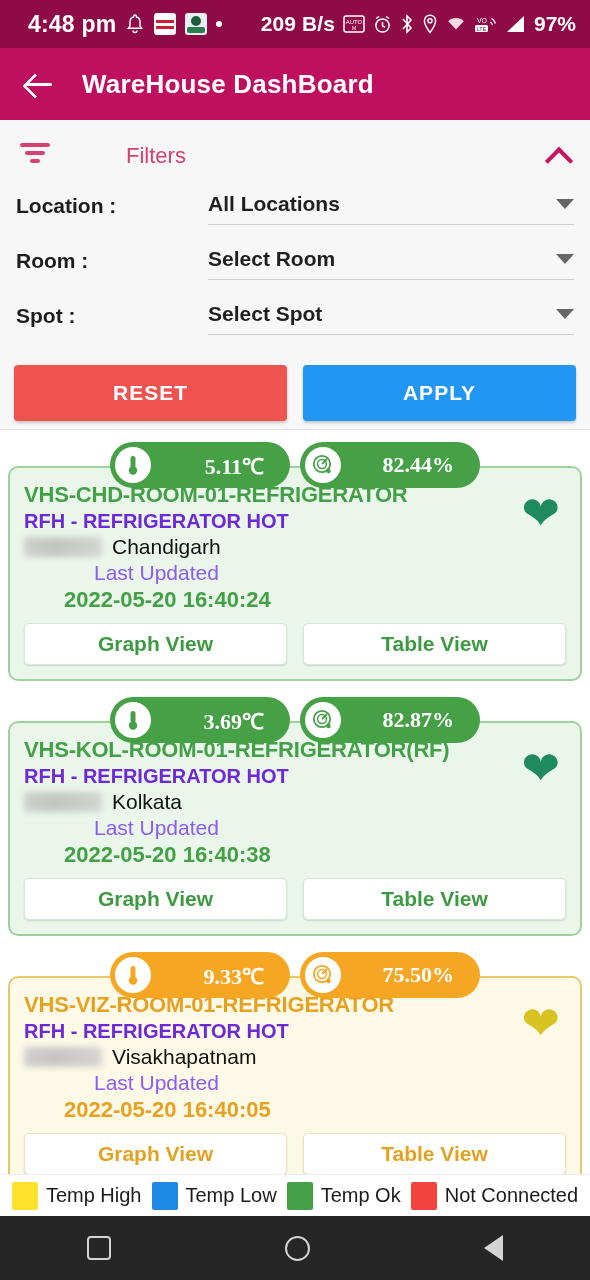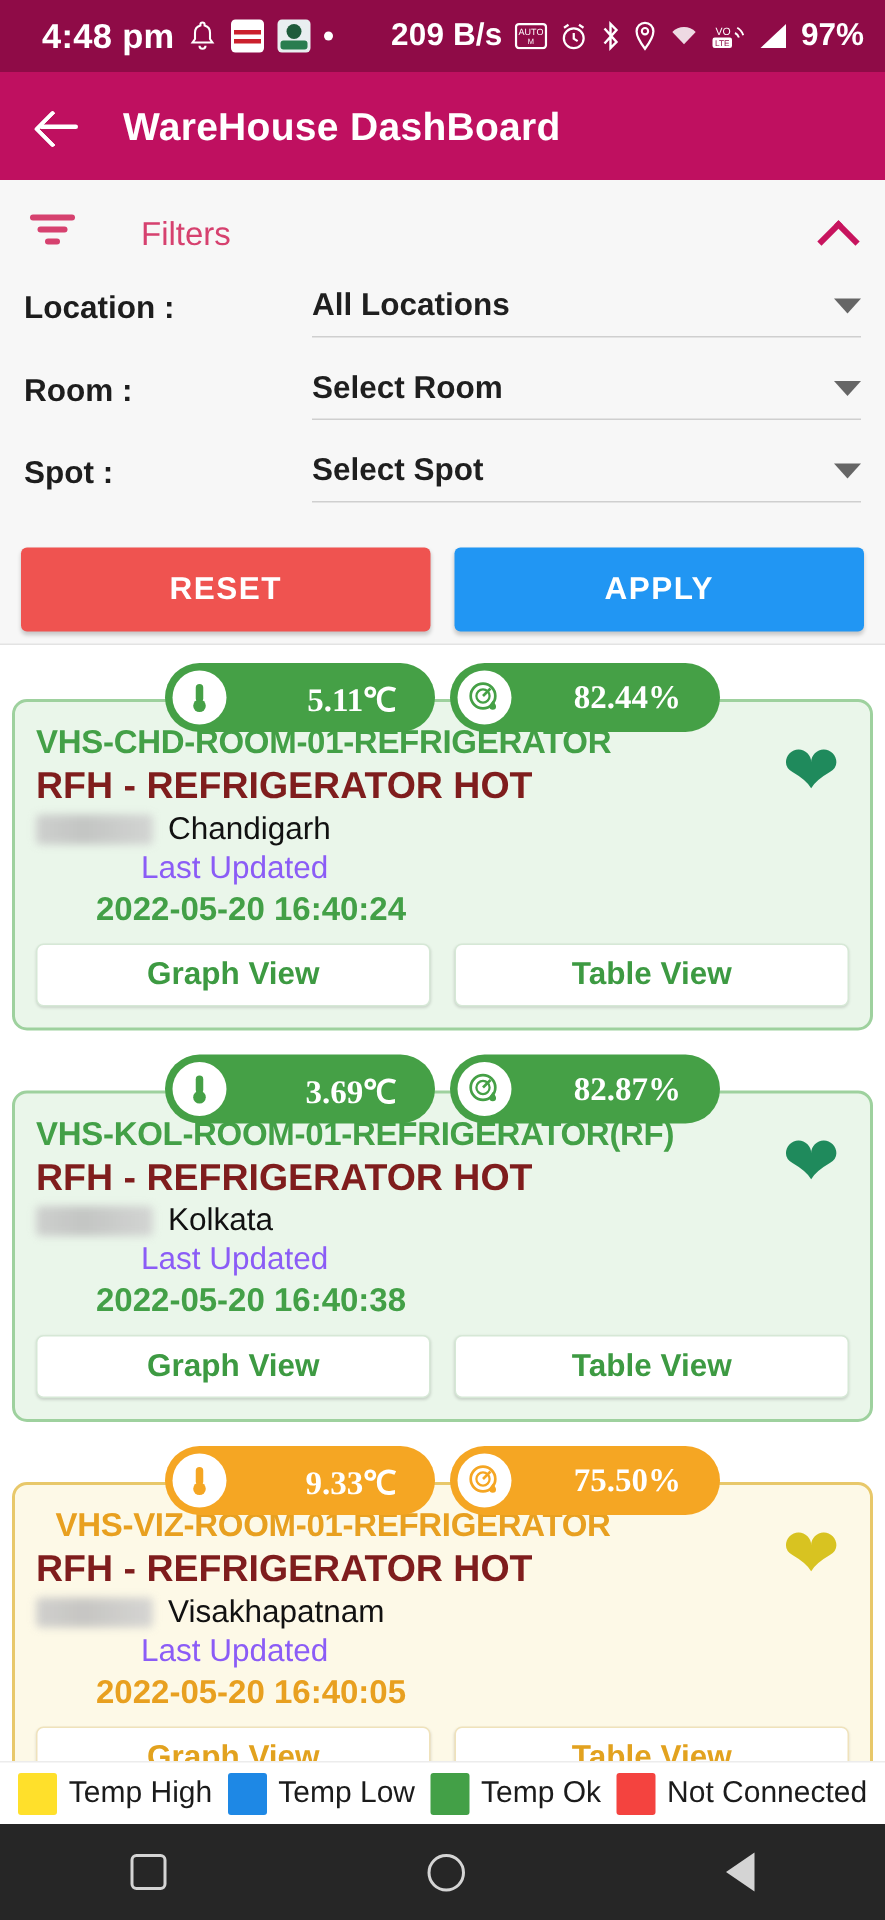--- a/index.html
+++ b/index.html
@@ -45,21 +45,21 @@
     content:""; position:absolute; left:4px; top:16px; width:26px; height:3px; background:#fff; border-radius:2px;
   }
   .back-arrow::after {
     content:""; position:absolute; left:4px; top:10px; width:15px; height:15px;
     border-left:3px solid #fff; border-bottom:3px solid #fff; transform: rotate(45deg); border-radius:2px;
   }
   .appbar-title { color:#ffffff; font-size: 26px; font-weight: 700; margin-left: 26px; letter-spacing:.2px; }
 
   
   .filterpanel { background:#f7f7f7; padding: 0 0 8px 0; border-bottom:1px solid #e3e3e3; }
-  .filterhead { display:flex; align-items:center; height:72px; padding: 0 18px; }
+  .filterhead { display:flex; align-items:center; height:72px; padding: 0 18px; gap: 32px; }
   .funnel { width:34px; height:26px; position:relative; flex:0 0 auto; }
   .funnel span { display:block; background:#d6416f; border-radius:2px; margin:0 auto 4px auto; height:4px; }
   .funnel span:nth-child(1){ width:30px; }
   .funnel span:nth-child(2){ width:20px; }
   .funnel span:nth-child(3){ width:10px; }
   .filters-label { color:#d6416f; font-size:22px; font-weight:500; margin-left:42px; }
   .chev-up { margin-left:auto; width:26px; height:26px; position:relative; }
   .chev-up::after {
     content:""; position:absolute; left:3px; top:8px; width:16px; height:16px;
     border-top:4px solid #c7145e; border-left:4px solid #c7145e; transform: rotate(45deg);
@@ -85,21 +85,21 @@
 
   .pills { position:absolute; top:0; left:0; right:0; display:flex; justify-content:center; gap:10px; z-index:3; }
   .pill { height:46px; border-radius:23px; display:flex; align-items:center; padding: 0 26px 0 5px;
           min-width:180px;font-family:Liberation Serif, serif; }
   .pill .circ { width:36px; height:36px; border-radius:50%; background:#ffffff;
                 display:flex; align-items:center; justify-content:center; flex:0 0 auto; }
   .pill .pval { color:#ffffff; font-size:22px; font-weight:600; margin-left:auto; padding-left:14px; }
 
   .card { border-radius:10px; border:2px solid; padding: 14px 14px 14px 14px; position:relative; }
   .card-title { font-size:22px; font-weight:700; letter-spacing:-.2px; }
-  .card-sub { font-size:25px; font-weight:600; color:#7f1d1d; margin-top:2px; }
+  .card-sub { font-size:20px; font-weight:600; color:#6d28d9; margin-top:2px; }
   .city-line { display:flex; align-items:center; margin-top:2px; }
   .redact { width:78px; height:20px; border-radius:3px; margin-right:10px; flex:0 0 auto;
             background: linear-gradient(90deg, #c9c9c9, #bdbdbd 40%, #cfcfcf);
             filter: blur(3px); opacity:.85; }
   .city { font-size:21px; color:#111; }
   .lastupd { font-size:21px; color:#8b5cf6; margin-left:70px; margin-top:2px; }
   .ts { font-size:22px; font-weight:700; margin-top:2px;margin-left:40px; }
   .heart { position:absolute; right:20px; top:22px; font-size:46px; line-height:1; }
 
   .cardbtns { display:flex; gap:16px; margin-top:10px; }
@@ -111,21 +111,21 @@
   .t-green .pill { background:#45a046; }
   .t-green .card { background:#eaf6ea; border-color:#9ed19e; }
   .t-green .card-title { color:#43a047; }
   .t-green .ts { color:#43a047; }
   .t-green .heart { color:#1f8a5c; }
   .t-green .vbtn { color:#3d9a42; border:1px solid #d6e8d6; }
 
   
   .t-orange .pill { background:#f5a623; }
   .t-orange .card { background:#fdf9e7; border-color:#e8c86a; }
-  .t-orange .card-title { color:#e8a020;margin-left:13px; }
+  .t-orange .card-title { color:#e8a020; }
   .t-orange .ts { color:#e8a020; }
   .t-orange .heart { color:#d8c321; }
   .t-orange .vbtn { color:#e2a21f; border:1px solid #efe2bb; }
 
   
   .legend {
     position:absolute; left:0; right:0; bottom:64px; height:42px;
     background:#ffffff; display:flex; align-items:center; justify-content:center;
     gap:10px; border-top:1px solid #ececec;
   }

